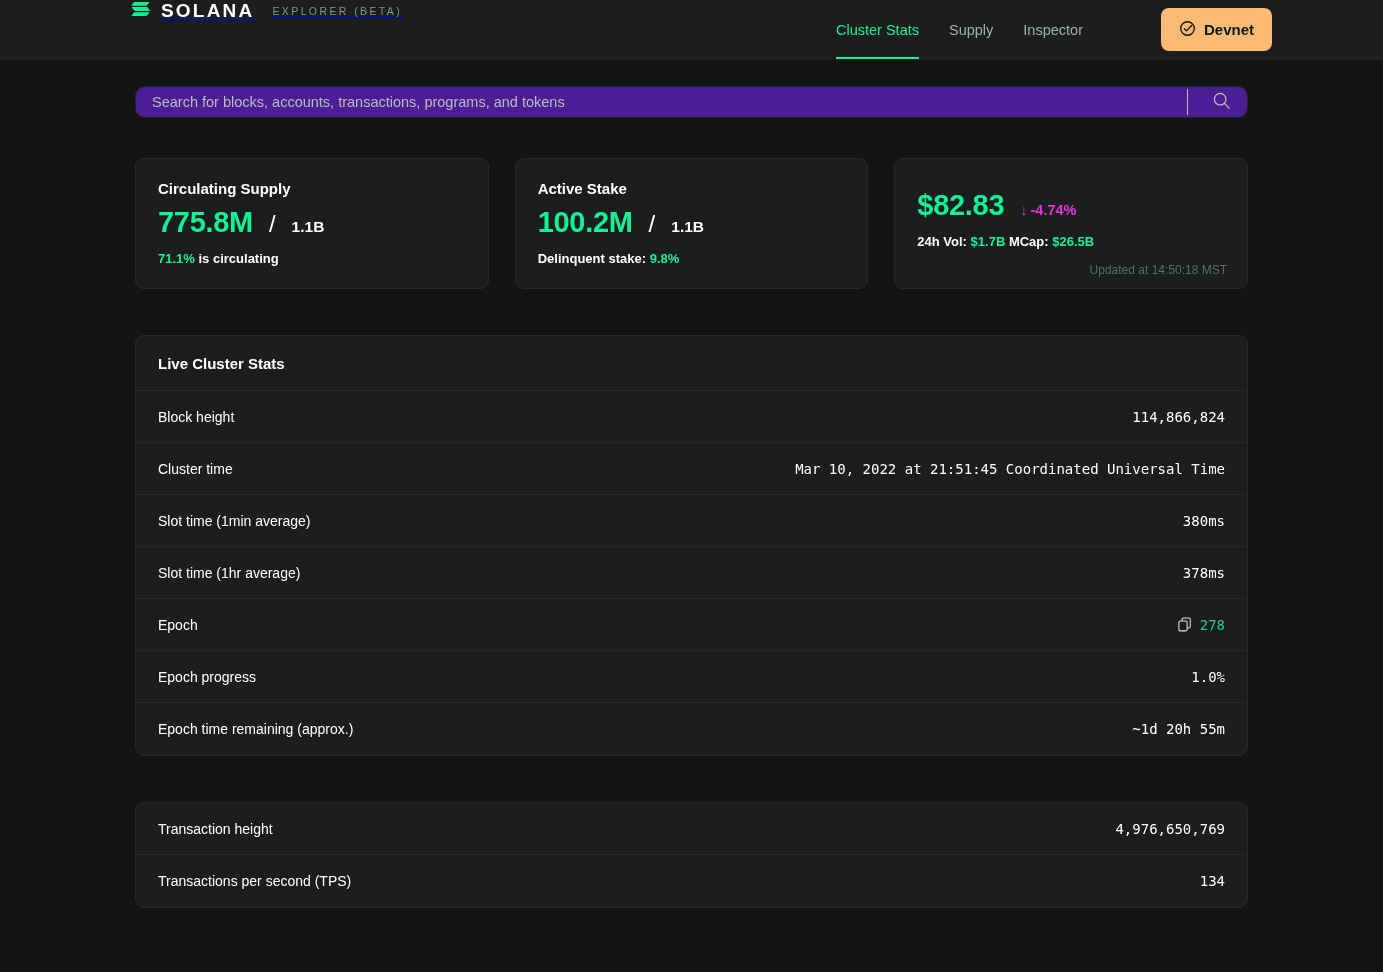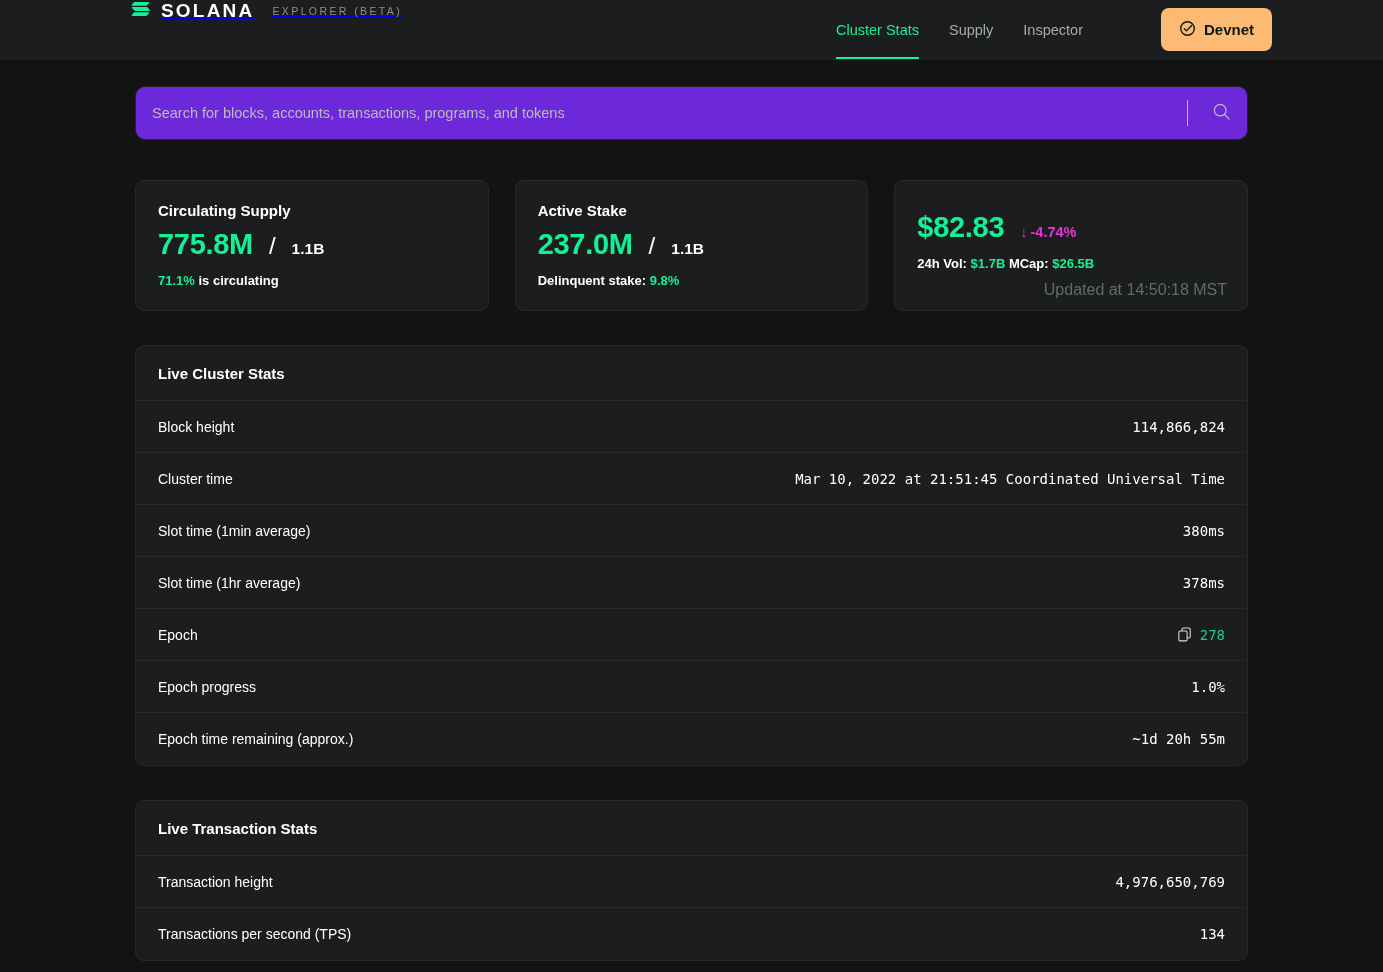--- a/index.html
+++ b/index.html
@@ -98,24 +98,24 @@
 
   
   .container{
     width:1113px;
     margin:0 auto;
     padding-top:26px;
   }
 
   
   .search-wrap{
-    background:#6d28d9;
+    background:#4c1d95;
     border:1px solid #232526;
     border-radius:10px;
-    height:54px;
+    height:32px;
     display:flex;
     align-items:center;
     padding:0 14px 0 14px;
   }
   .search-input{
     flex:1;
     background:transparent;
     border:none;
     outline:none;
     color:#cfd4d4;
@@ -194,30 +194,30 @@
     margin-top:12px;
     font-size:13px;
     color:#fff;
     font-weight:600;
   }
   .card-foot .g{color:var(--green);}
   .updated{
     position:absolute;
     right:20px;
     bottom:11px;
-    font-size:16px;
+    font-size:12px;
     color:#5e6d67;
   }
 
   
   .panel{
     background:var(--card-bg);
     border:1px solid var(--card-border);
     border-radius:9px;
-    margin-top:34px;
+    margin-top:46px;
     overflow:hidden;
   }
   .panel-head{
     padding:19px 22px 18px 22px;
     font-size:15px;
     font-weight:600;
     color:#fff;
     border-bottom:1px solid var(--row-border);
   }
   .row{
@@ -302,21 +302,21 @@
       </div>
       <div class="card-foot">
         <span class="g">71.1%</span>
         <span>is circulating</span>
       </div>
     </div>
 
     <div class="card">
       <div class="card-title">Active Stake</div>
       <div class="card-value">
-        <span class="big">237.0M</span>
+        <span class="big">100.2M</span>
         <span class="slash">/</span>
         <span class="denom">1.1B</span>
       </div>
       <div class="card-foot">
         <span>Delinquent stake:</span>
         <span class="g">9.8%</span>
       </div>
     </div>
 
     <div class="card">
@@ -379,21 +379,20 @@
       <div class="row-value">1.0%</div>
     </div>
 
     <div class="row">
       <div class="row-label">Epoch time remaining (approx.)</div>
       <div class="row-value">~1d 20h 55m</div>
     </div>
   </div>
 
   <div class="panel">
-    <div class="panel-head">Live Transaction Stats</div>
 
     <div class="row">
       <div class="row-label">Transaction height</div>
       <div class="row-value">4,976,650,769</div>
     </div>
 
     <div class="row">
       <div class="row-label">Transactions per second (TPS)</div>
       <div class="row-value">134</div>
     </div>

